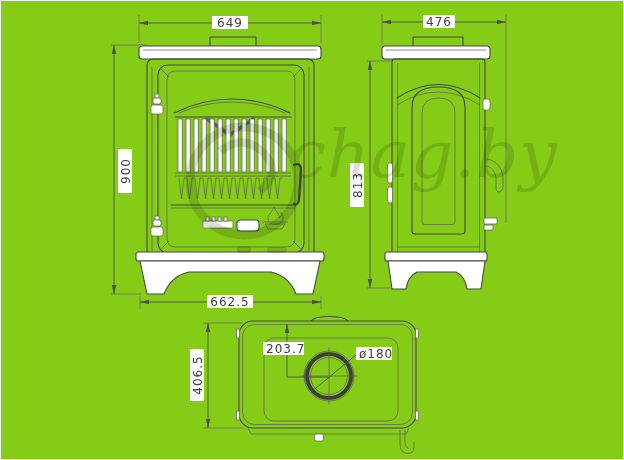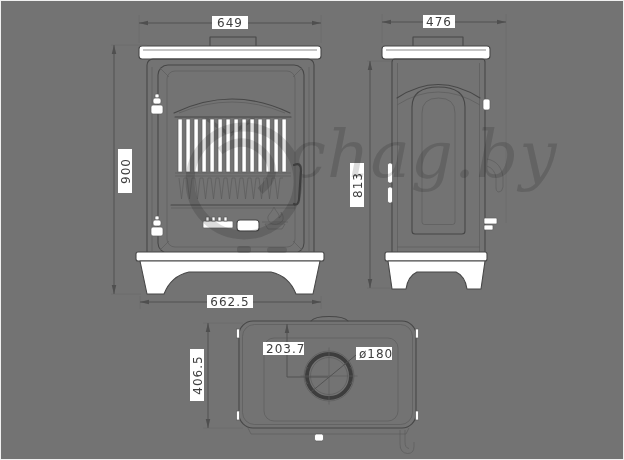--- a/index.html
+++ b/index.html
@@ -1,16 +1,16 @@
 <!DOCTYPE html>
 <html><head>
 <meta charset="utf-8">
 <style>
   html,body{margin:0;padding:0;background:#ffffff;}
-  #canvas{position:relative;width:624px;height:460px;background:#737373;border:1px solid #f0f0f0;box-sizing:border-box;overflow:hidden;}
+  #canvas{position:relative;width:624px;height:460px;background:#84cc16;border:1px solid #f0f0f0;box-sizing:border-box;overflow:hidden;}
   svg{display:block;}
   .l{fill:none;stroke:#474747;stroke-width:1.1;stroke-linejoin:round;stroke-linecap:round;}
   .t{fill:none;stroke:#5c5c5c;stroke-width:0.7;stroke-linejoin:round;}
   .w{fill:#ffffff;stroke:#474747;stroke-width:1.1;stroke-linejoin:round;}
   .wt{fill:#ffffff;stroke:#5c5c5c;stroke-width:0.7;}
   .wl{fill:#ffffff;stroke:#474747;stroke-width:1.1;stroke-linejoin:round;}
   .v{fill:none;stroke:#5e5e5e;stroke-width:3.4;stroke-linecap:round;}
   .h{fill:none;stroke:#474747;stroke-width:2.2;stroke-linecap:round;}
   .e{stroke:#6b6b6b;stroke-width:0.75;}
   .d{stroke:#4f4f4f;stroke-width:0.9;}

